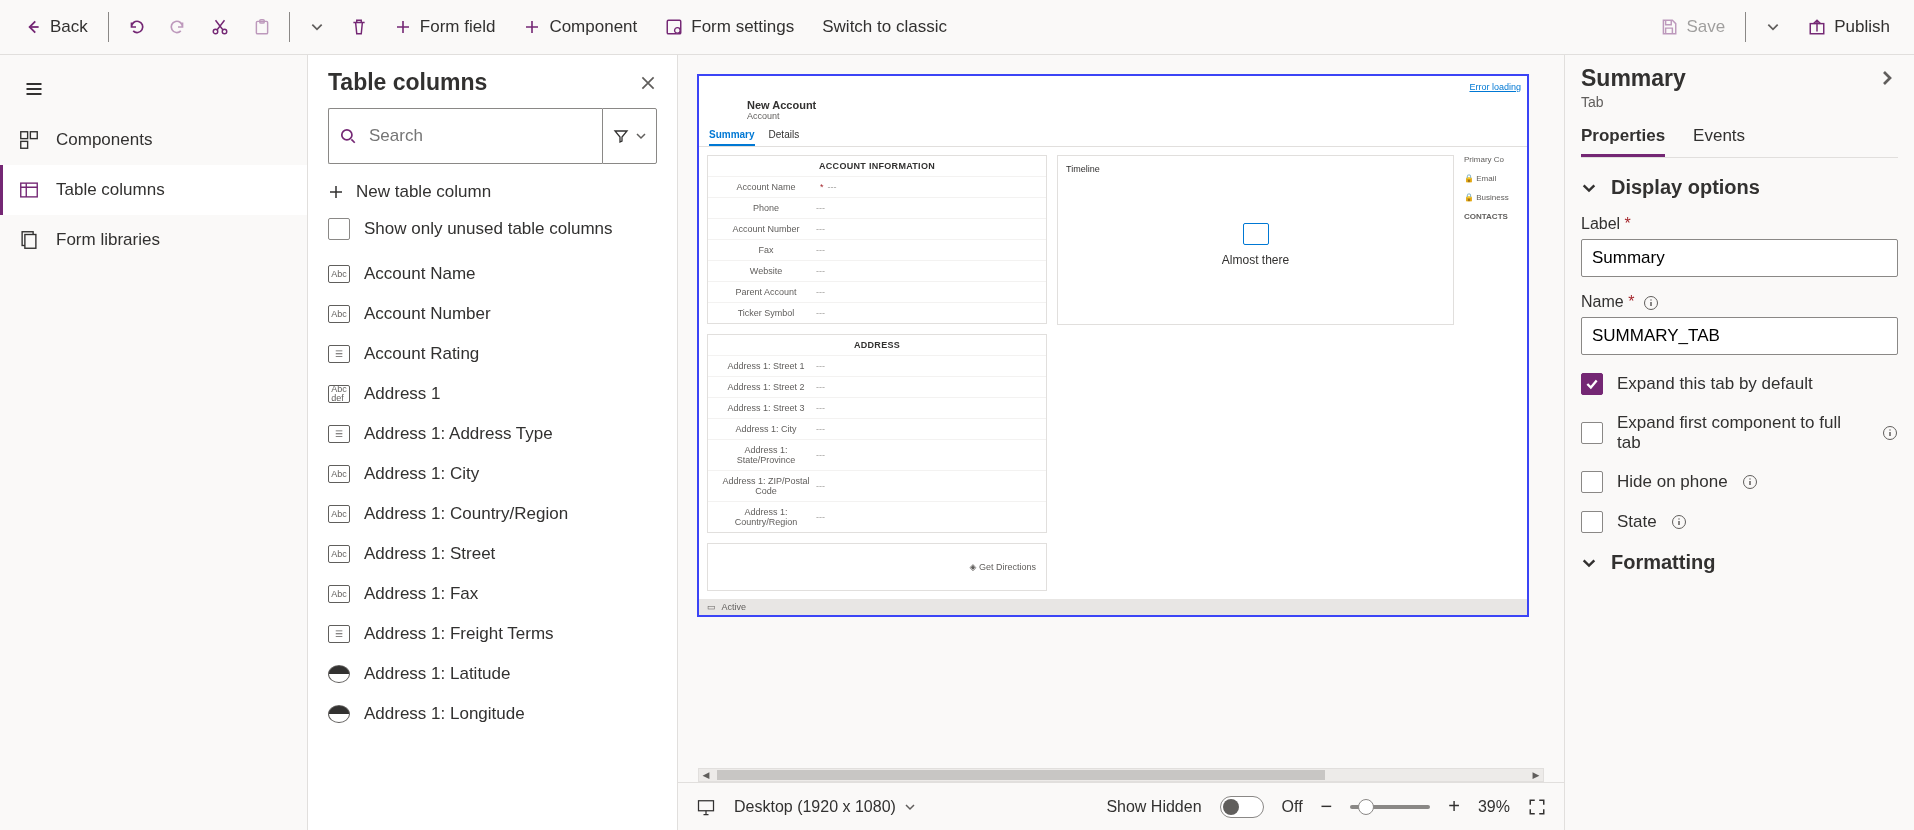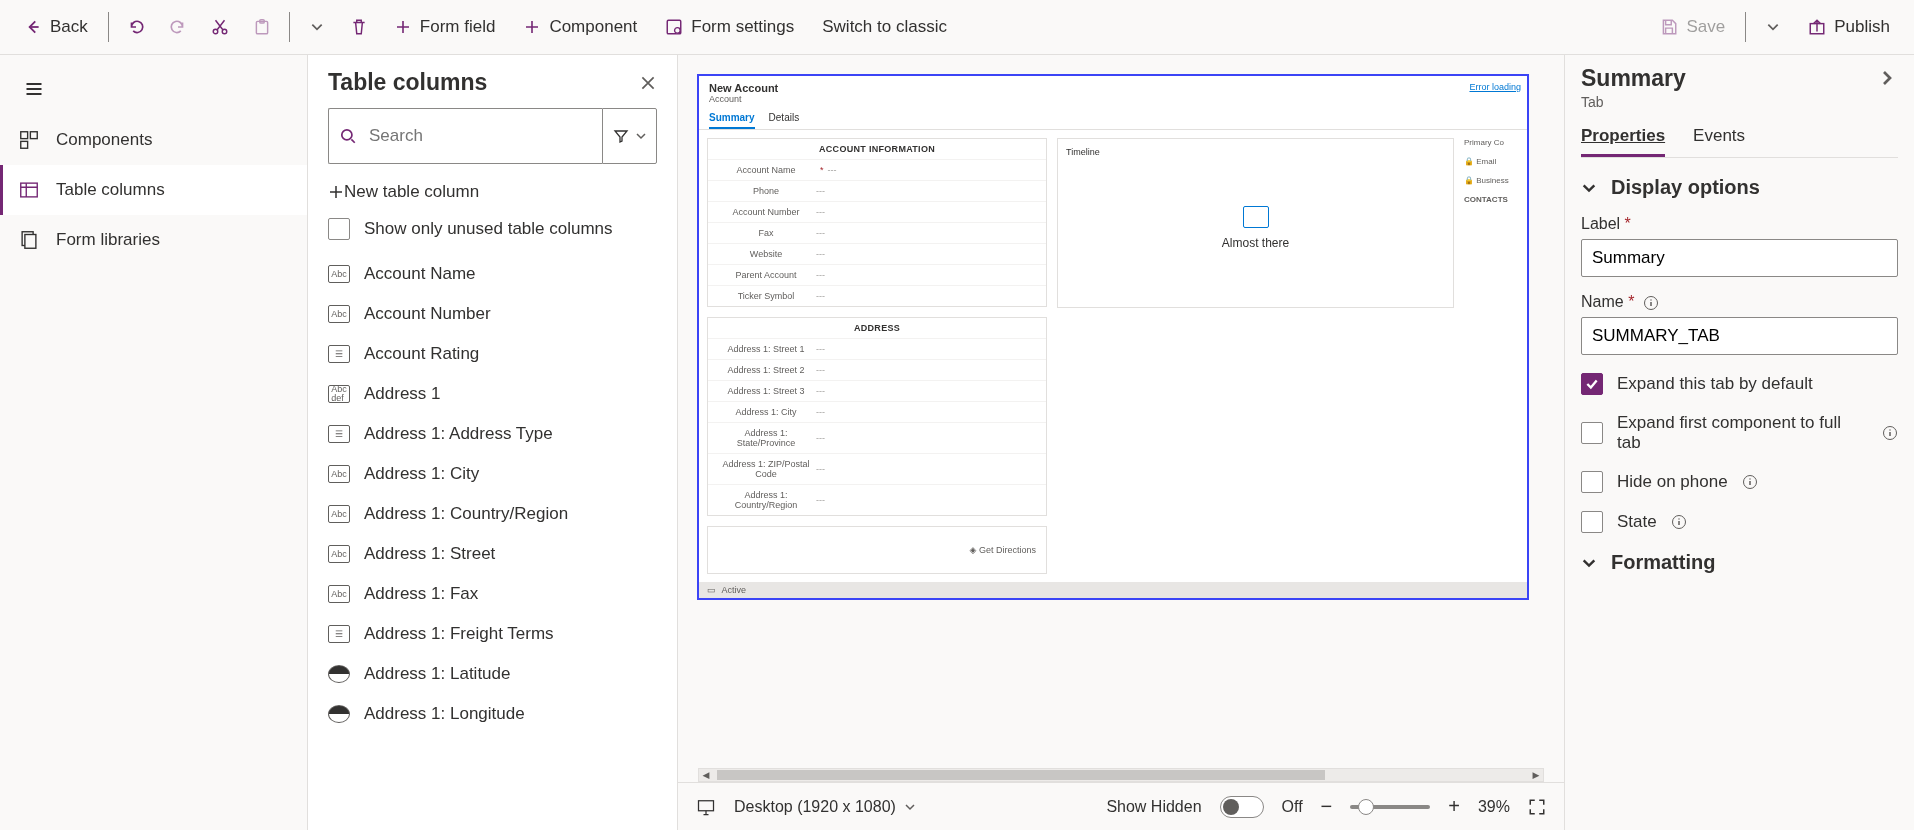--- a/index.html
+++ b/index.html
@@ -32,33 +32,33 @@
   .leftnav .item.active { background:var(--white); border-left:3px solid var(--accent); padding-left:15px; }
   .leftnav .ico { width:22px; height:22px; }
 
   .colPanel { width:370px; background:var(--white); border-right:1px solid var(--border); display:flex; flex-direction:column; }
   .colPanel-head { display:flex; align-items:center; justify-content:space-between; padding:14px 20px 8px; }
   .colPanel-head h2 { margin:0; font-size:23px; font-weight:600; }
   .searchRow { display:flex; gap:0; padding:4px 20px 10px; }
   .searchBox { flex:1; display:flex; align-items:center; border:1px solid var(--border-dark); border-right:none; border-radius:2px 0 0 2px; padding:16px 10px; gap:10px; }
   .searchBox input { border:none; outline:none; font-size:17px; flex:1; background:transparent; }
   .filterBtn { width:72px; border:1px solid var(--border-dark); border-radius:0 2px 2px 0; display:flex; align-items:center; justify-content:center; gap:6px; cursor:pointer; }
-  .newColBtn { display:flex; align-items:center; padding:8px 20px; font-size:17px; color:var(--text); cursor:pointer; }
+  .newColBtn { display:flex; align-items:center; gap:12px; padding:8px 20px; font-size:17px; color:var(--text); cursor:pointer; }
   .unusedRow { display:flex; align-items:center; gap:14px; padding:8px 20px 14px; font-size:17px; }
   .chk { width:22px; height:22px; border:1px solid var(--border-dark); border-radius:2px; background:var(--white); display:flex; align-items:center; justify-content:center; }
   .chk.checked { background:var(--accent); border-color:var(--accent); }
   .collist { flex:1; overflow-y:auto; position:relative; padding:0 4px 0 20px; }
   .colItem { display:flex; align-items:center; gap:14px; padding:10px 0; font-size:17px; cursor:grab; }
   .typeIco { width:22px; height:18px; border:1.5px solid var(--text-sec); border-radius:2px; font-size:9px; display:flex; align-items:center; justify-content:center; color:var(--text-sec); line-height:1; }
 
   .canvasWrap { flex:1; display:flex; flex-direction:column; background:var(--panel); min-width:0; }
   .canvasScroll { flex:1; overflow:auto; padding:20px 20px 4px 20px; }
   .formPreview { background:var(--white); border:1px solid var(--border); width:830px; font-size:10px; position:relative; }
   .formPreview.selected { outline:2px solid #3b44f6; outline-offset:-1px; }
-  .fp-head { padding:6px 10px 2px; }
+  .fp-head { padding:23px 10px 2px;margin-left:38px; }
   .fp-title { font-size:11px; font-weight:600; }
   .fp-sub { font-size:9px; color:var(--text-sec); }
   .fp-tabs { display:flex; gap:14px; padding:6px 10px 0; border-bottom:1px solid var(--border); font-size:10px; }
   .fp-tab { padding-bottom:4px; cursor:pointer; }
   .fp-tab.active { color:var(--blue); border-bottom:2px solid var(--blue); font-weight:600; }
   .fp-body { display:flex; gap:10px; padding:8px; }
   .fp-left { width:340px; display:flex; flex-direction:column; gap:10px; }
   .fp-mid { flex:1; }
   .fp-right { width:55px; font-size:8px; color:var(--text-sec); display:flex; flex-direction:column; gap:10px; }
   .fp-section { border:1px solid var(--border);text-align:center; }
@@ -80,21 +80,21 @@
   .toggle { width:44px; height:22px; border-radius:11px; border:1px solid var(--border-dark); position:relative; background:var(--white); }
   .toggle .knob { width:16px; height:16px; border-radius:50%; background:var(--text-sec); position:absolute; top:2px; left:2px; }
   .slider { width:80px; height:4px; background:var(--border-dark); border-radius:2px; position:relative; }
   .slider .th { width:16px; height:16px; border-radius:50%; background:var(--white); border:1px solid var(--border-dark); position:absolute; top:-6px; left:8px; }
 
   .propPanel { width:350px; background:var(--panel); border-left:1px solid var(--border); display:flex; flex-direction:column; padding:10px 16px; }
   .propPanel h3 { margin:0; font-size:23px; font-weight:600; }
   .propPanel .subtype { font-size:14px; color:var(--text-sec); margin-top:2px; }
   .propTabs { display:flex; gap:28px; margin-top:16px; border-bottom:1px solid var(--border); }
   .propTab { padding-bottom:8px; font-size:17px; cursor:pointer; }
-  .propTab.active { border-bottom:3px solid var(--accent); font-weight:600;text-decoration:underline; }
+  .propTab.active { border-bottom:3px solid var(--accent); font-weight:600; }
   .propSection { margin-top:18px; }
   .propSectHead { display:flex; align-items:center; gap:14px; font-size:20px; font-weight:600; cursor:pointer; }
   .field { margin-top:16px; }
   .field label { font-size:16px; display:block; margin-bottom:6px; }
   .req { color:#a4262c; }
   .field input[type=text] { width:100%; padding:8px 10px; font-size:17px; border:1px solid var(--border-dark); border-radius:2px; background:var(--white); }
   .chkRow { display:flex; align-items:center; gap:14px; margin-top:18px; font-size:17px; }
   .expandBtn { position:absolute; right:18px; top:14px; }
 
   svg { display:block; }

